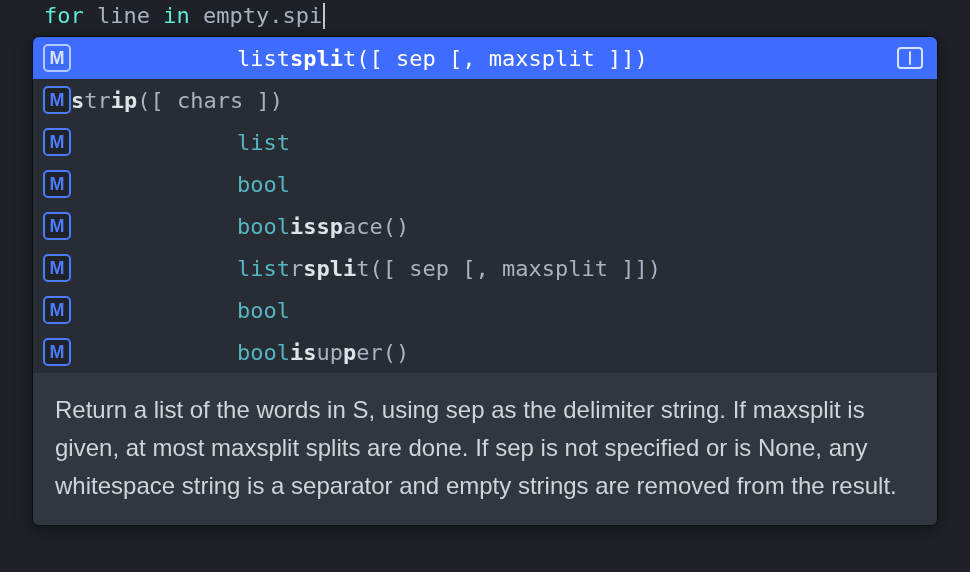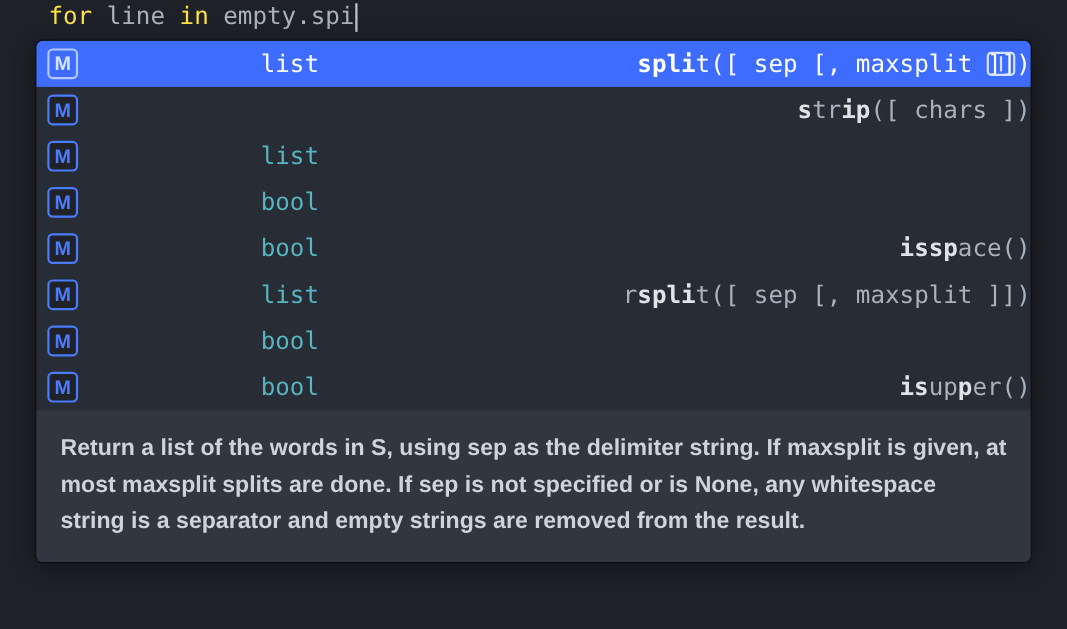--- a/index.html
+++ b/index.html
@@ -14,21 +14,21 @@
       width: 970px;
       height: 572px;
       overflow: hidden;
       padding-top: 2px;
     }
     .code-line {
       padding: 0 0 6px 44px;
       position: relative;
       line-height: 1.3;
     }
-    .kw { color: #fde047; }
+    .kw { color: #5eead4; }
     .var { color: #abb2bf; }
     .method { color: #abb2bf; }
     .cursor {
       display: inline-block;
       width: 2px;
       height: 26px;
       background: #bfc7d5;
       vertical-align: text-bottom;
       margin-left: 1px;
       position: relative;
@@ -84,24 +84,22 @@
       text-align: right;
       flex-shrink: 0;
     }
     .type-list, .type-str, .type-bool { color: #56b6c2; }
     .row.selected .type-list,
     .row.selected .type-str,
     .row.selected .type-bool {
       color: #ffffff;
     }
     .method-name {
-      margin-left: 14px;
       color: #abb2bf;
       flex: 1;
-      text-align: right;
     }
     .method-name b {
       color: #e0e3e8;
       font-weight: 800;
     }
     .row.selected .method-name,
     .row.selected .method-name b {
       color: #ffffff;
     }
     .doc-icon {
@@ -120,24 +118,24 @@
     .doc-icon-inner {
       width: 2.5px;
       height: 14px;
       background: #d6e2ff;
       border-radius: 2px;
     }
     .doc-panel {
       background: #31363f;
       padding: 18px 22px 20px 22px;
       font-family: -apple-system, BlinkMacSystemFont, 'Segoe UI', Arial, sans-serif;
-      font-size: 21px;
+      font-size: 24px;
       line-height: 1.58;
       color: #cfd3da;
-      font-weight: 700;
+      font-weight: 400;
     }
   </style>
 </head>
 <body>
 
 <div class="code-line">
   <span class="kw">for</span><span> </span><span class="var">line</span><span> </span><span class="kw">in</span><span> </span><span class="var">empty</span><span class="var">.</span><span class="method">spi</span><span class="cursor"></span>
 </div>
 
 <div class="popup">

